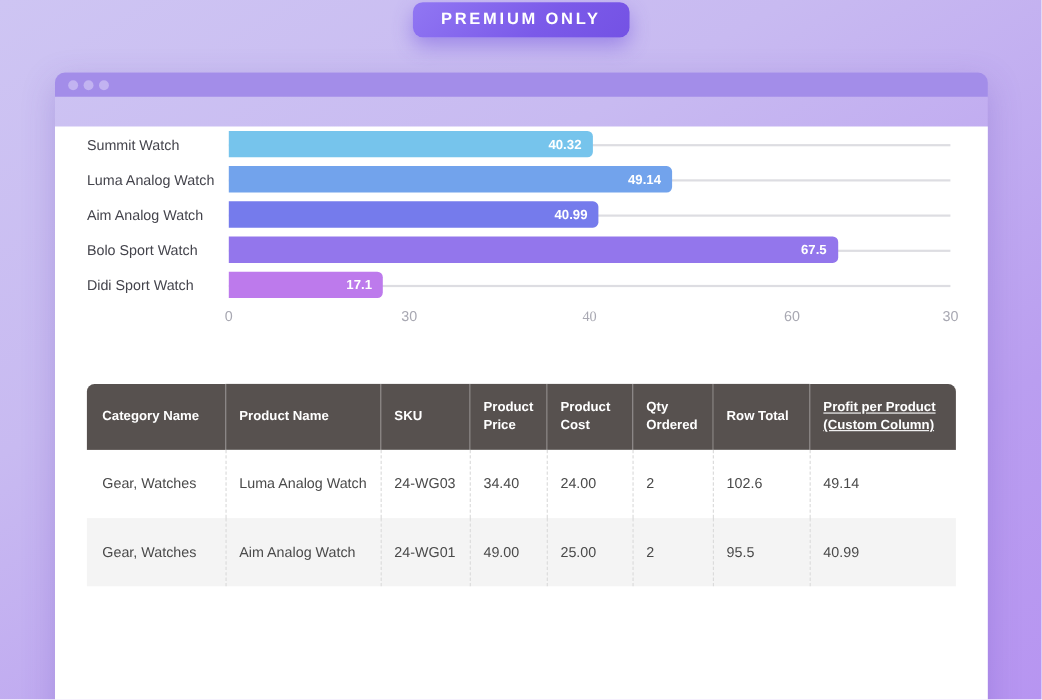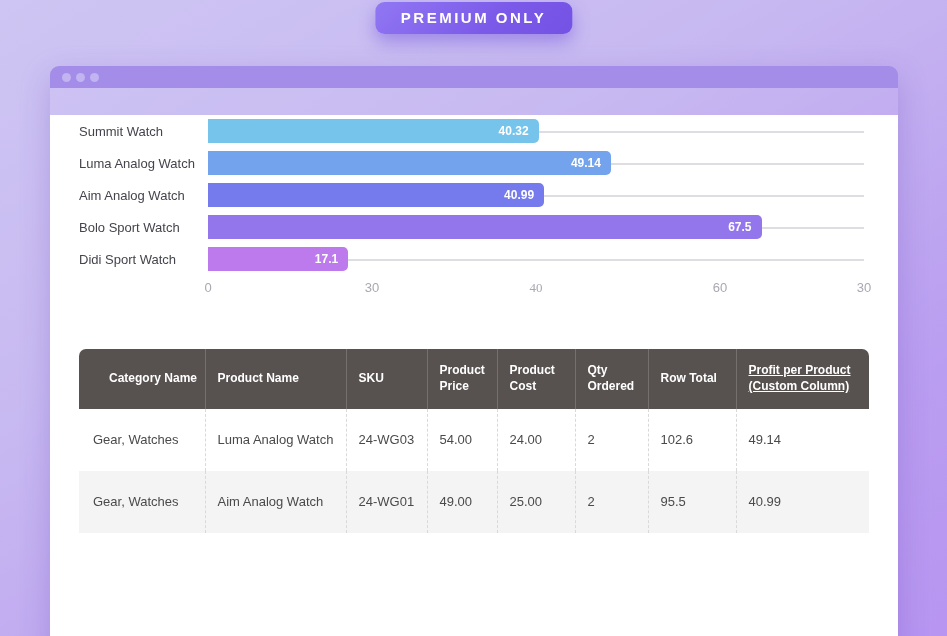--- a/index.html
+++ b/index.html
@@ -29,21 +29,21 @@
   .cbar{position:absolute;left:0;top:0;height:24px;border-radius:0 5px 5px 0;
         display:flex;align-items:center;justify-content:flex-end;}
   .cval{color:#ffffff;font-size:12px;font-weight:bold;padding-right:10px;white-space:nowrap;}
   .axis{position:relative;height:22px;margin-left:129px;margin-right:5px;margin-top:5px;}
   .tick{position:absolute;transform:translateX(-50%);font-size:13px;color:#a8a8b2;}
   
   table.report{margin-top:47px;border-collapse:collapse;table-layout:fixed;width:790px;}
   thead th{background:#57514f;color:#ffffff;font-size:12px;font-weight:bold;text-align:left;
            height:48px;padding:6px 4px 6px 12px;vertical-align:middle;line-height:1.3;
            border-left:1px solid rgba(255,255,255,0.18);}
-  thead th:first-child{border-left:none;border-top-left-radius:7px;padding-left:30px;}
+  thead th:first-child{border-left:none;border-top-left-radius:7px;padding-left:14px;}
   thead th:last-child{border-top-right-radius:7px;text-decoration:underline;}
   tbody td{height:50px;font-size:13px;color:#4a4a4a;padding:6px 6px 6px 12px;
            vertical-align:middle;line-height:1.3;border-left:1px dashed #d9d9d9;}
   tbody td:first-child{border-left:none;padding-left:14px;}
   tbody tr:nth-child(even){background:#f4f4f4;}
   tbody tr:nth-child(odd){background:#ffffff;}
 </style>
 </head>
 <body>
 
@@ -139,21 +139,21 @@
               <th>Qty Ordered</th>
               <th>Row Total</th>
               <th>Profit per Product (Custom Column)</th>
             </tr>
         </thead>
         <tbody id="tbody">
             <tr>
               <td>Gear, Watches</td>
               <td>Luma Analog Watch</td>
               <td>24-WG03</td>
-              <td>54.00</td>
+              <td>34.40</td>
               <td>24.00</td>
               <td>2</td>
               <td>102.6</td>
               <td>49.14</td>
             </tr>
             <tr>
               <td>Gear, Watches</td>
               <td>Aim Analog Watch</td>
               <td>24-WG01</td>
               <td>49.00</td>

